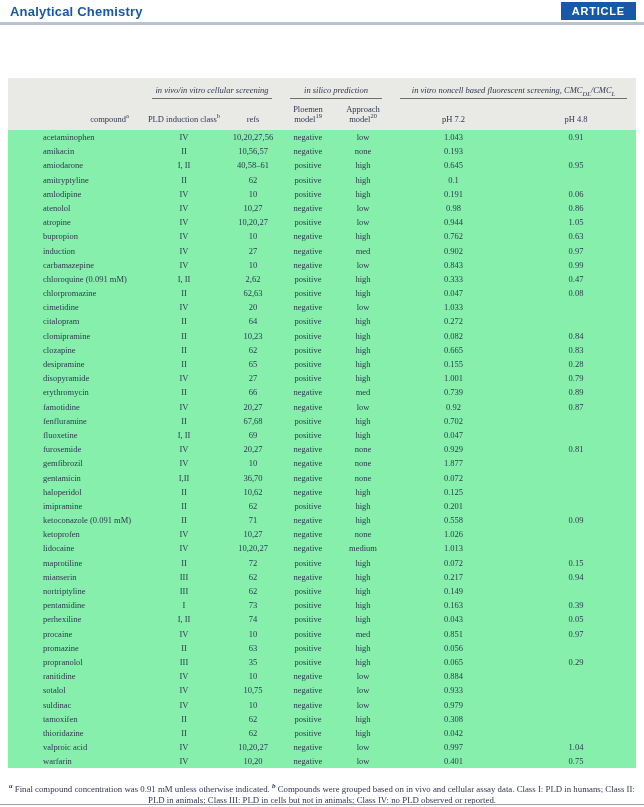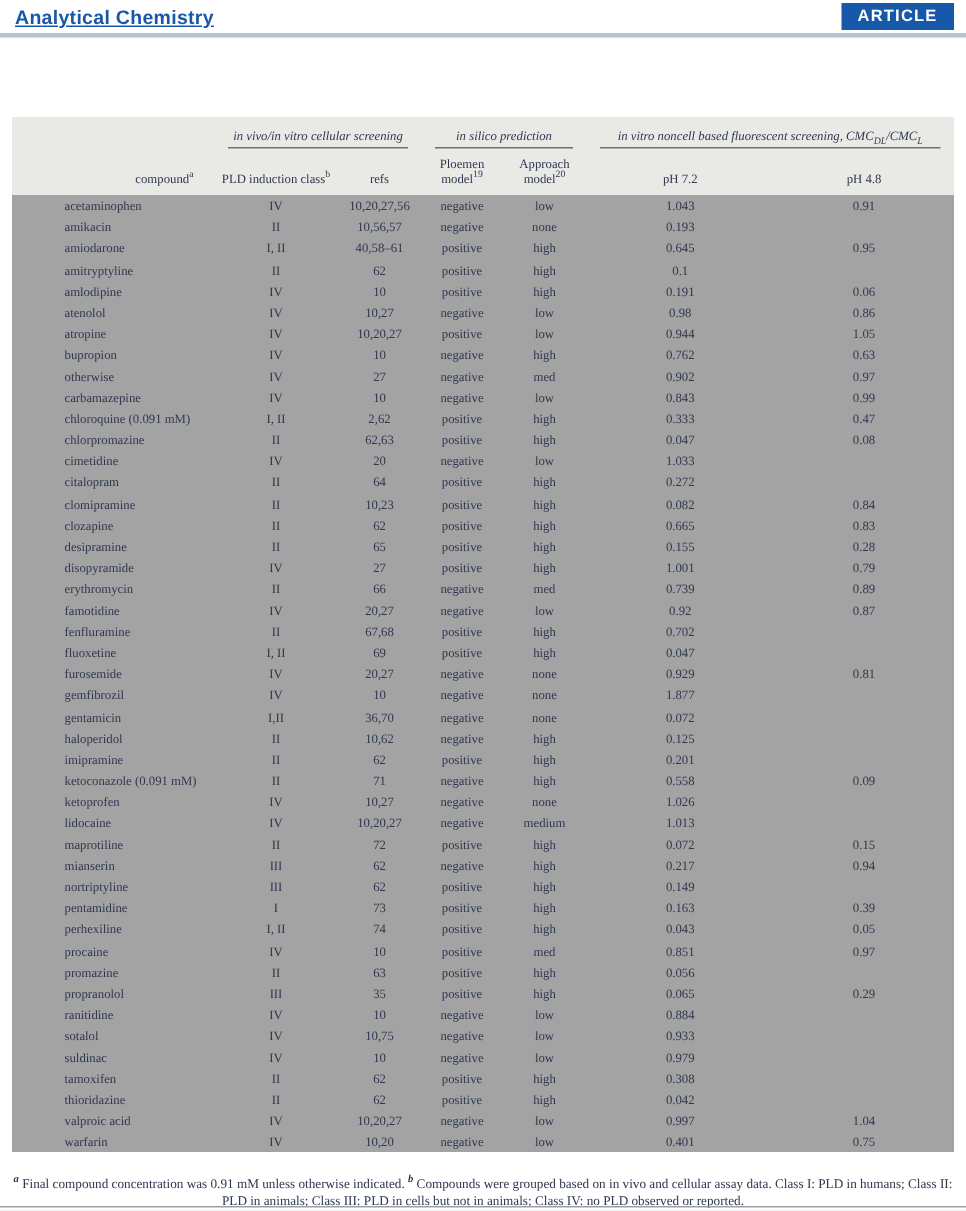--- a/index.html
+++ b/index.html
@@ -4,21 +4,21 @@
 <style>
   html,body { margin:0; padding:0; background:#ffffff; }
   .page {
     position:relative; width:644px; height:807px; background:#ffffff;
     font-family:"Liberation Serif", serif; color:#2f3850; overflow:hidden;
   }
   
   .journal-name {
     position:absolute; left:10px; top:4px;
     font-family:"Liberation Sans", sans-serif; font-weight:bold;
-    font-size:13px; color:#1758a8; letter-spacing:0.2px;text-decoration:underline;
+    font-size:13px; color:#1758a8; letter-spacing:0.2px;
   }
   .article-badge {
     position:absolute; right:8px; top:2px; background:#1758a8; color:#ffffff;
     font-family:"Liberation Sans", sans-serif; font-weight:bold; font-size:11px;
     padding:3px 11px 3px 11px; letter-spacing:0.8px;
   }
   .header-rule { position:absolute; top:22px; left:0; width:644px; height:3px; background:#b9c3d2; }
   
   .table-title {
     position:absolute; top:36px; left:8px; width:616px;
@@ -38,21 +38,21 @@
     font-style:italic;
   }
   .g1 { grid-column:2/4; }
   .g2 { grid-column:4/6; }
   .g3 { grid-column:6/8; }
   .chead { align-items:end; padding:5px 0 6px 0; }
   .ch { font-size:8.5px; text-align:center; line-height:10px; color:#2f3850; }
   .ch.first { text-align:right; padding-right:14px; }
   sup { font-size:6.5px; vertical-align:super; line-height:0; }
   sub { font-size:6.5px; vertical-align:sub; line-height:0; }
-  .tbody { background:#a3a3a3; }
+  .tbody { background:#86efac; }
   .tbody .tr { height:14.2px; }
   .td {
     font-size:8.5px; line-height:14.2px; text-align:center;
     white-space:nowrap; overflow:hidden; color:#2f3850;
   }
   .td.c0 { text-align:left; padding-left:35px; }
   
   .footnote {
     position:absolute; top:781px; left:8px; width:628px;
     font-size:8.8px; line-height:11px; color:#2f3850;text-align:center;
@@ -162,21 +162,21 @@
       <div class="td c0">bupropion</div>
       <div class="td">IV</div>
       <div class="td">10</div>
       <div class="td">negative</div>
       <div class="td">high</div>
       <div class="td">0.762</div>
       <div class="td">0.63</div>
     </div>
 
     <div class="tr">
-      <div class="td c0">otherwise</div>
+      <div class="td c0">induction</div>
       <div class="td">IV</div>
       <div class="td">27</div>
       <div class="td">negative</div>
       <div class="td">med</div>
       <div class="td">0.902</div>
       <div class="td">0.97</div>
     </div>
 
     <div class="tr">
       <div class="td c0">carbamazepine</div>

